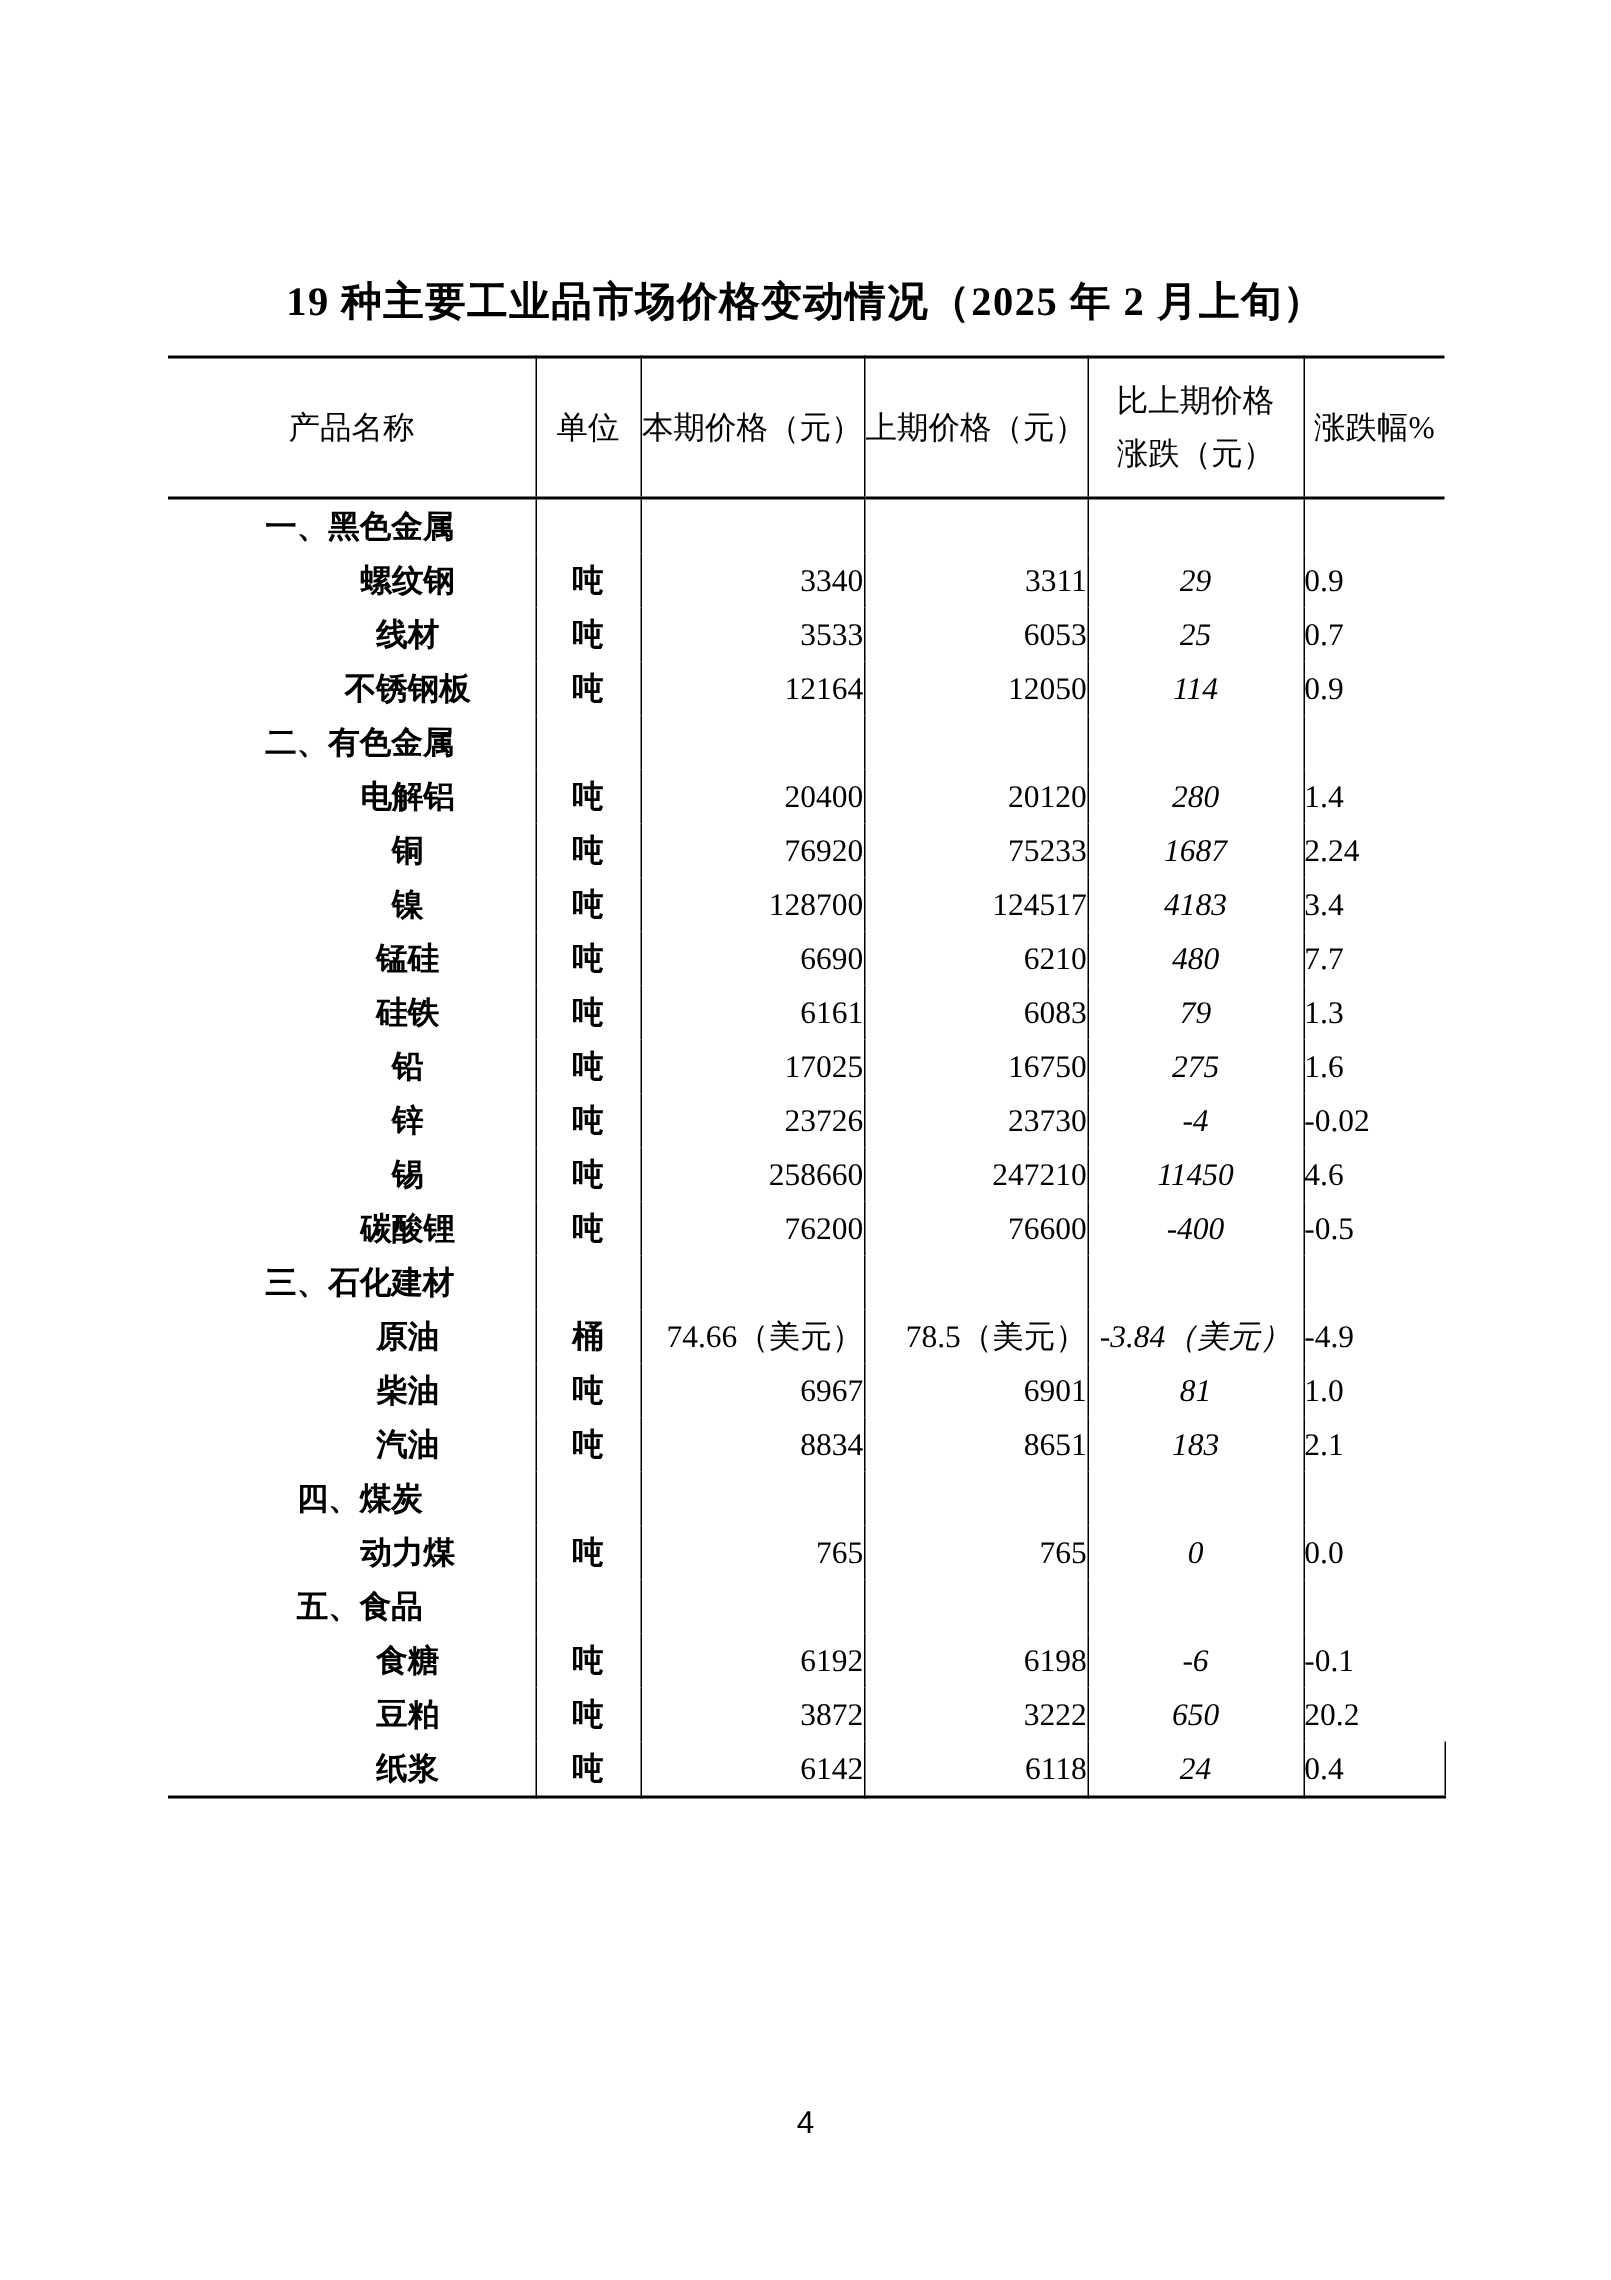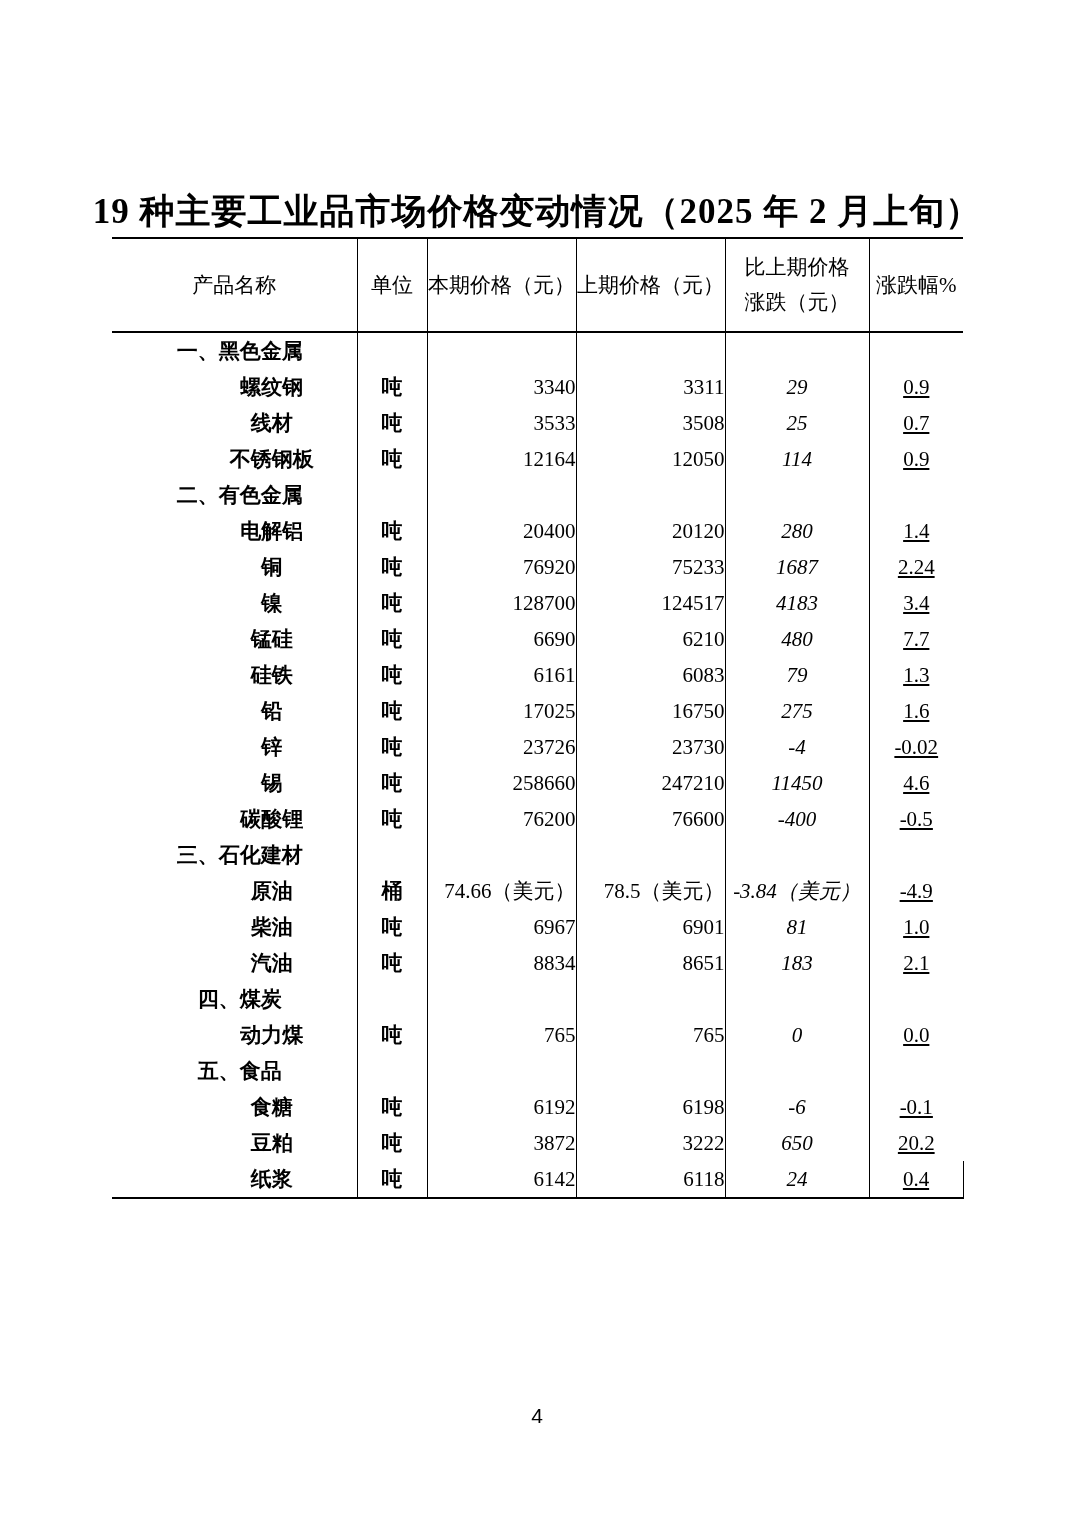--- a/index.html
+++ b/index.html
@@ -14,21 +14,21 @@
   }
 
   .doc-title {
     position: absolute;
     top: 165px;
     left: 0;
     width: 100%;
     text-align: center;
     font-family: "Liberation Serif", serif;
     font-weight: bold;
-    font-size: 35px;
+    font-size: 27px;
     letter-spacing: 1px;
     white-space: nowrap;
   }
 
   .table-wrap {
     position: absolute;
     left: 112px;
     top: 237px;
   }
 
@@ -77,21 +77,21 @@
   .c-unit {
     text-align: center;
     font-family: "Liberation Sans", sans-serif;
     font-weight: bold;
   }
 
   .num { font-family: "Liberation Serif", serif; font-size: 22px; }
   .c-cur  { text-align: right; padding-right: 14px; }
   .c-prev { text-align: right; padding-right: 8px; }
   .c-chg  { text-align: center; padding-right: 12px; font-style: italic; }
-  .c-pct  { text-align: center; padding-right: 8px; text-decoration: underline; }
+  .c-pct  { text-align: left; padding-right: 8px; }
 
   .page-number {
     position: absolute;
     top: 1404px;
     left: 0;
     width: 100%;
     text-align: center;
     font-family: "Liberation Sans", sans-serif;
     font-size: 21px;
   }
@@ -140,21 +140,21 @@
             <td class="c-unit">吨</td>
             <td class="c-cur num">3340</td>
             <td class="c-prev num">3311</td>
             <td class="c-chg num">29</td>
             <td class="c-pct num">0.9</td>
           </tr>
           <tr class="item-row">
             <td class="c-name">线材</td>
             <td class="c-unit">吨</td>
             <td class="c-cur num">3533</td>
-            <td class="c-prev num">3508</td>
+            <td class="c-prev num">6053</td>
             <td class="c-chg num">25</td>
             <td class="c-pct num">0.7</td>
           </tr>
           <tr class="item-row">
             <td class="c-name">不锈钢板</td>
             <td class="c-unit">吨</td>
             <td class="c-cur num">12164</td>
             <td class="c-prev num">12050</td>
             <td class="c-chg num">114</td>
             <td class="c-pct num">0.9</td>

